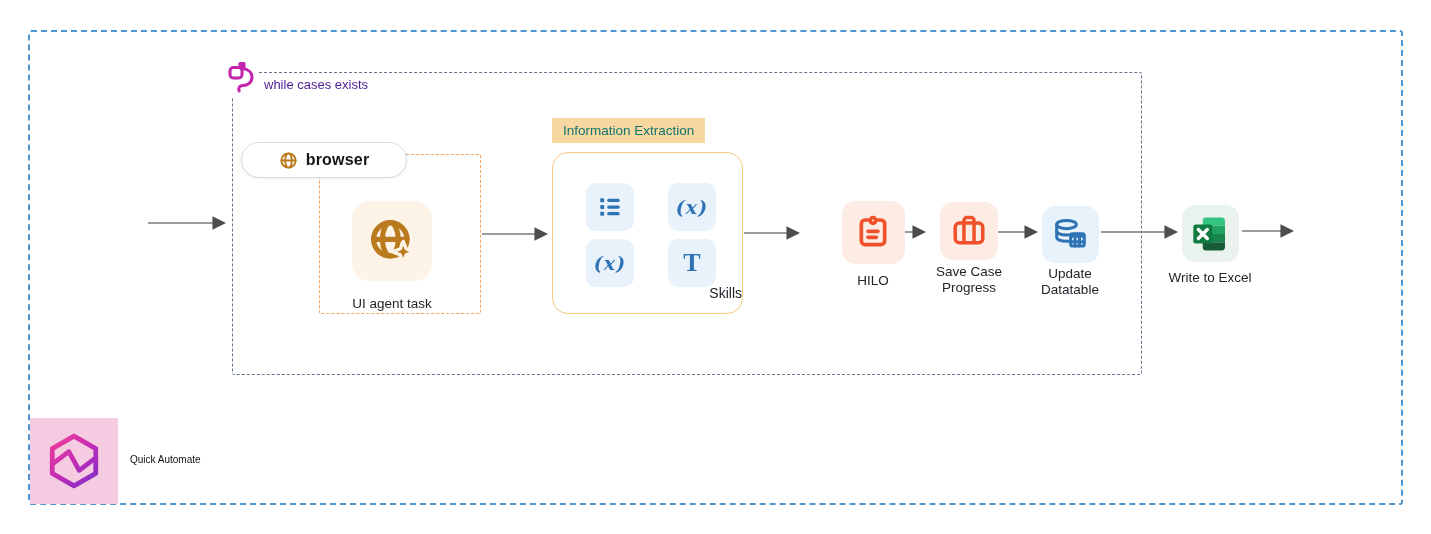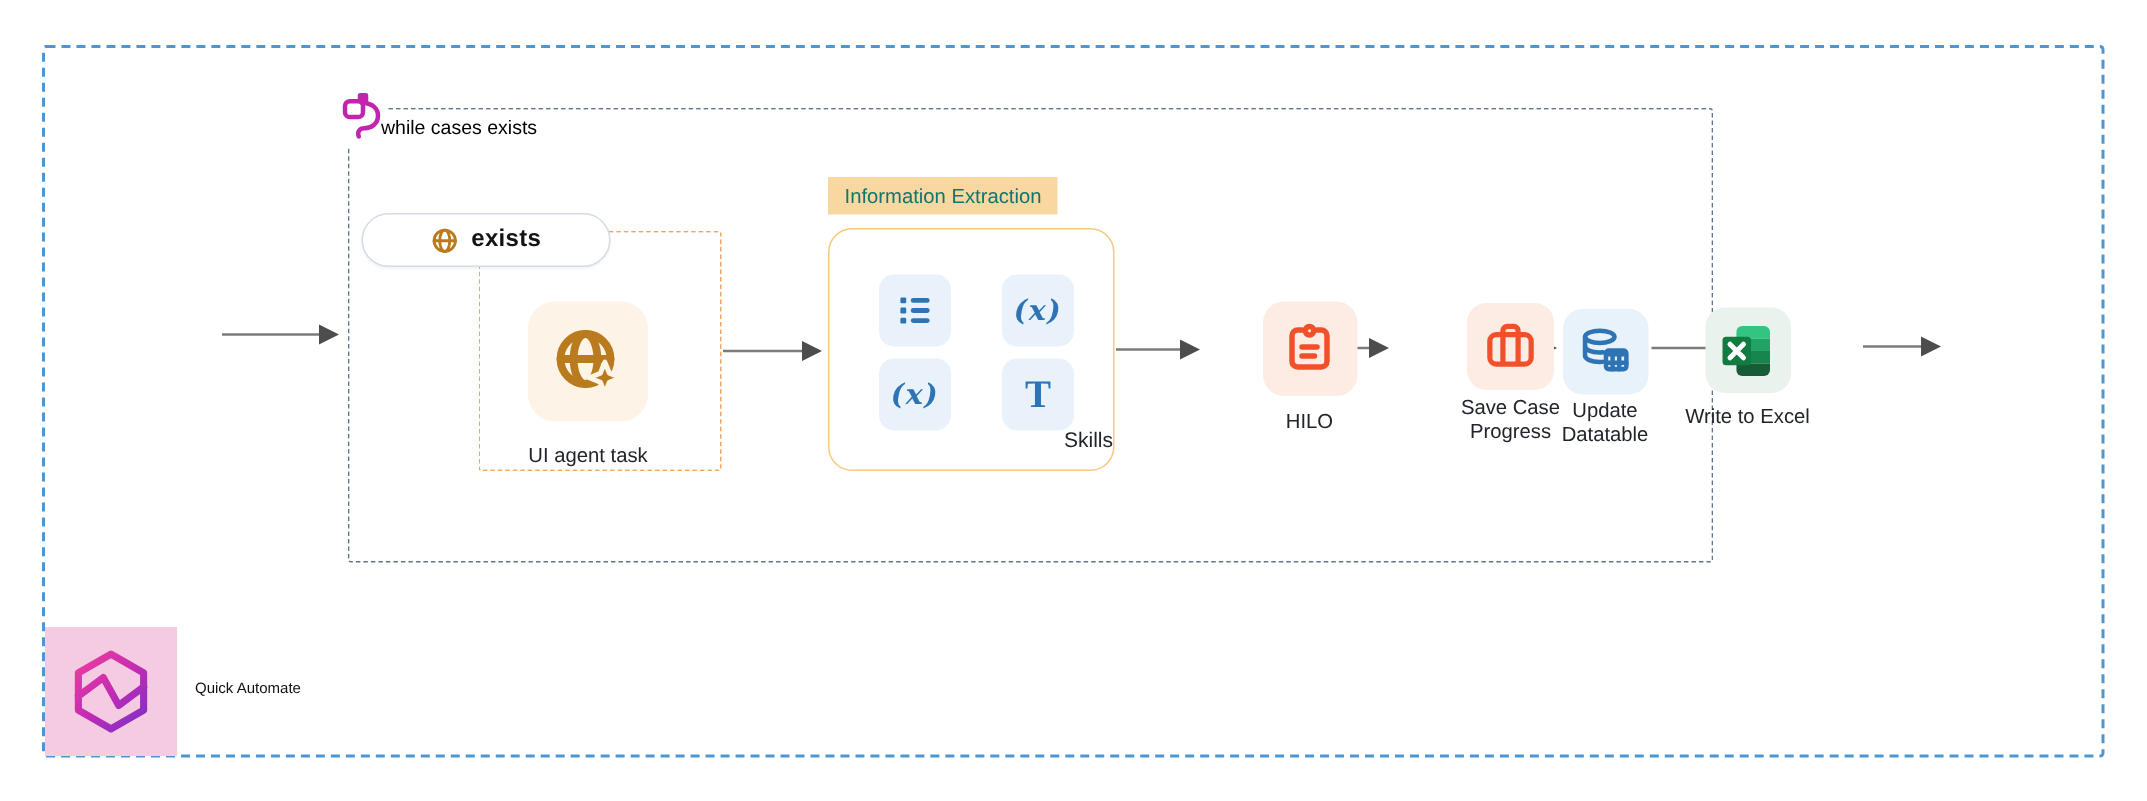--- a/index.html
+++ b/index.html
@@ -22,21 +22,21 @@
   .tile-hilo    { width:63px; height:63px; border-radius:14px; background:#FDECE4; }
   .tile-save    { width:58px; height:58px; border-radius:13px; background:#FDECE4; }
   .tile-update  { width:57px; height:57px; border-radius:13px; background:#E8F2FB; }
   .tile-excel   { width:57px; height:57px; border-radius:13px; background:#EAF2ED; }
   .tile-s3      { width:56px; height:56px; border-radius:13px; background:#F2EAE9; }
 
   .while-box { position:absolute; left:232px; top:72px; width:910px; height:303px;
     border:1.6px dashed #64748B; border-radius:2px; }
   .loop-icon { position:absolute; left:224px; top:60px; width:34px; height:38px; background:#fff;
     display:flex; align-items:flex-start; justify-content:center; z-index:4; }
-  .loop-label { position:absolute; left:254px; top:77px; font-size:13px; color:#000000; z-index:4; }
+  .loop-label { position:absolute; left:264px; top:77px; font-size:13px; color:#4c1d95; z-index:4; }
 
   .browser-pill { position:absolute; left:241px; top:142px; width:166px; height:36px;
     background:#fff; border:1.5px solid #D3DCE8; border-radius:18px; z-index:5;
     display:flex; align-items:center; justify-content:center; gap:8px;
     box-shadow:0 1px 2px rgba(20,40,80,.07); }
   .browser-pill .blabel { font-size:16px; font-weight:700; color:#141414; letter-spacing:.2px; }
 
   .ui-agent-rect { position:absolute; left:319px; top:154px; width:162px; height:160px;
     border:1.6px dashed #F6A45B; border-radius:2px; z-index:2; }
 
@@ -97,21 +97,21 @@
 
   <div class="ui-agent-rect"></div>
   <div class="browser-pill">
     <span style="display:flex;">
       <svg width="19" height="19" viewBox="0 0 24 24" fill="none" stroke="#BA7A1E" stroke-width="2.4" stroke-linecap="round">
         <circle cx="12" cy="12" r="9"></circle>
         <ellipse cx="12" cy="12" rx="4.2" ry="9"></ellipse>
         <path d="M3 12 h18"></path>
       </svg>
     </span>
-    <span class="blabel">exists</span>
+    <span class="blabel">browser</span>
   </div>
 
   <div class="node z3" style="left:327px; top:201px;">
     <div class="tile tile-uiagent">
       <svg width="50" height="50" viewBox="0 0 24 24" fill="none">
         <g stroke="#BA7A1E" stroke-width="2.5" stroke-linecap="round">
           <circle cx="11.2" cy="11.2" r="8"></circle>
           <ellipse cx="11.2" cy="11.2" rx="3.8" ry="8"></ellipse>
           <path d="M3.2 11.2 h16"></path>
         </g>
@@ -149,21 +149,21 @@
     <div class="tile tile-hilo">
       <svg width="40" height="40" viewBox="0 0 24 24" fill="none" stroke="#F0512A" stroke-width="2.2" stroke-linecap="round" stroke-linejoin="round">
         <path d="M9 4.2 H7.3 A2.3 2.3 0 0 0 5 6.5 v10.2 A2.3 2.3 0 0 0 7.3 19 h9.4 a2.3 2.3 0 0 0 2.3 -2.3 V6.5 A2.3 2.3 0 0 0 16.7 4.2 H15"></path>
         <circle cx="12" cy="4.5" r="1.7"></circle>
         <path d="M9 11 h6 M9 14.6 h5"></path>
       </svg>
     </div>
     <div class="nlabel" style="margin-top:9px;">HILO</div>
   </div>
 
-  <div class="node z3" style="left:942px; top:202px;">
+  <div class="node z3" style="left:904px; top:202px;">
     <div class="tile tile-save">
       <svg width="38" height="38" viewBox="0 0 24 24" fill="none" stroke="#F0512A" stroke-width="2.2" stroke-linecap="round" stroke-linejoin="round">
         <path d="M8.8 7 V5.4 a1.9 1.9 0 0 1 1.9 -1.9 h2.6 a1.9 1.9 0 0 1 1.9 1.9 V7"></path>
         <rect x="3.3" y="7" width="17.4" height="12.4" rx="2.7"></rect>
         <path d="M8.8 7.4 v11.6 M15.2 7.4 v11.6"></path>
       </svg>
     </div>
     <div class="nlabel" style="margin-top:4px; max-width:82px;">Save Case Progress</div>
   </div>
 
@@ -174,21 +174,21 @@
         <path d="M3.6 5.4 v8 c0 1.4 2.6 2.6 6 2.6 .4 0 .9 0 1.3 -.05"></path>
         <path d="M3.6 9.4 c0 1.4 2.6 2.6 6 2.6 .5 0 1.1 0 1.6 -.08"></path>
         <rect x="12.4" y="11.2" width="8.6" height="7.8" rx="1.2" fill="#E8F2FB"></rect>
         <rect x="12.4" y="11.2" width="8.6" height="2.5" fill="#2E74B5" stroke="none"></rect>
         <path d="M15.2 13.7 v5.3 M18 13.7 v5.3 M12.4 16.3 h8.6"></path>
       </svg>
     </div>
     <div class="nlabel" style="margin-top:3px; max-width:80px;">Update Datatable</div>
   </div>
 
-  <div class="node z3" style="left:1100px; top:205px;">
+  <div class="node z3" style="left:1145px; top:205px;">
     <div class="tile tile-excel">
       <svg width="40" height="40" viewBox="0 0 24 24">
         <defs>
             <clipPath id="xlc">
               <rect x="7.5" y="2" width="13.5" height="20" rx="2.4"></rect>
             </clipPath>
           </defs>
         <g clip-path="url(#xlc)">
           <rect x="7.5" y="2" width="13.5" height="5" fill="#33C481"></rect>
           <rect x="7.5" y="7" width="13.5" height="5" fill="#21A366"></rect>

